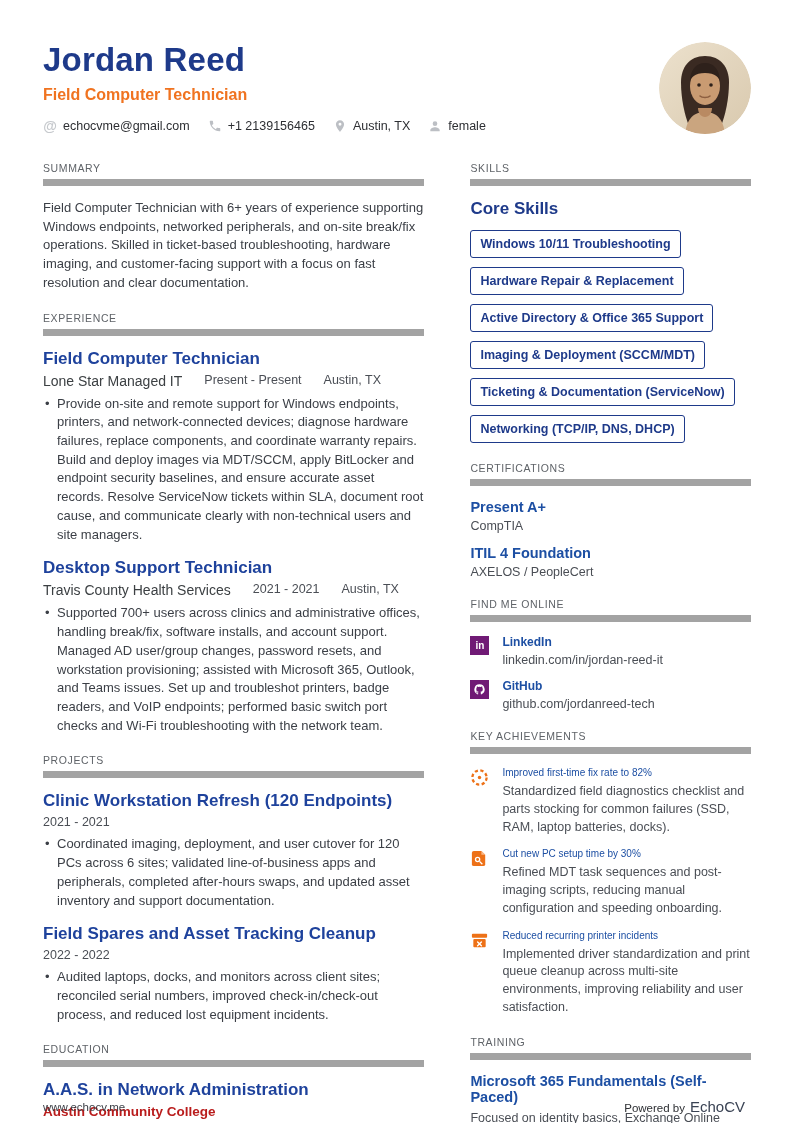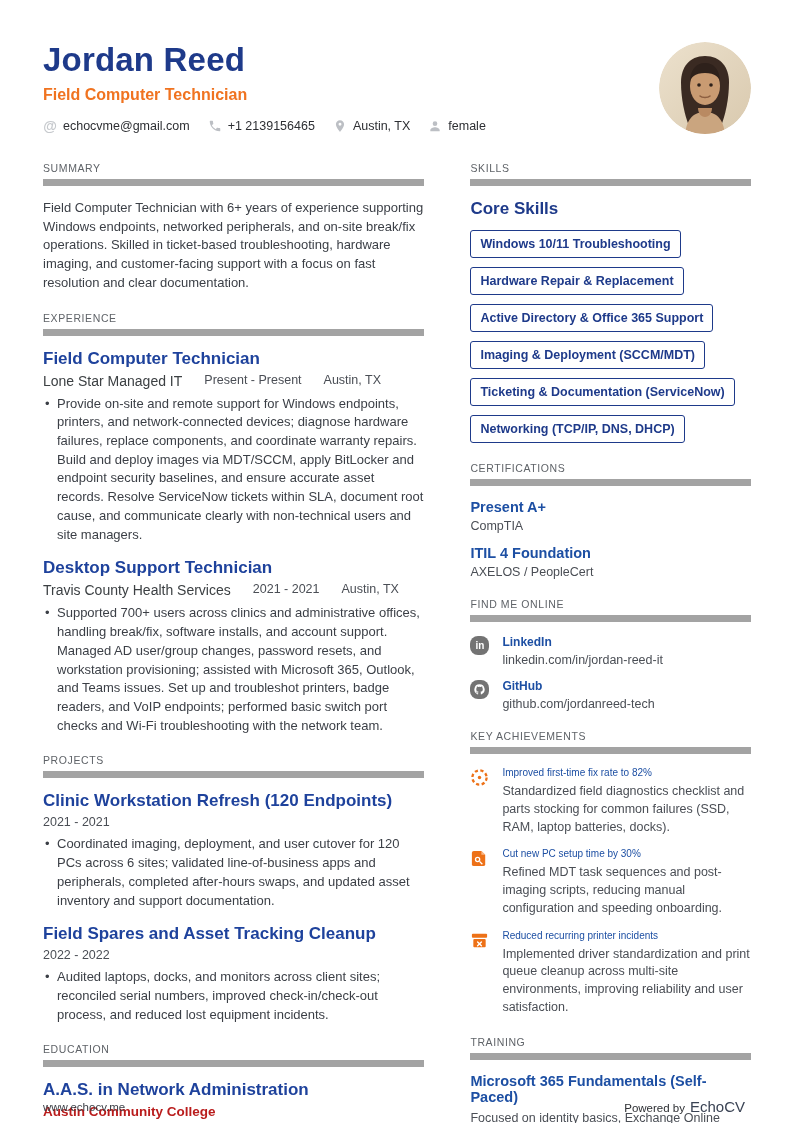--- a/index.html
+++ b/index.html
@@ -57,21 +57,21 @@
   .pill {
     display: table; border: 1.5px solid #1e3a8a; border-radius: 3px;
     padding: 6px 9px; margin-bottom: 9px;
     font-size: 12.5px; font-weight: bold; color: #1e3a8a; white-space: nowrap;
   }
   .cert-name { font-size: 14.5px; font-weight: bold; color: #1d4fa3; margin-bottom: 4px; }
   .cert-issuer { font-size: 12.5px; color: #4a4e55; margin-bottom: 12px; }
 
   .link-row { display: flex; gap: 13px; margin-bottom: 12px; }
   .link-icon {
-    width: 19px; height: 19px; border-radius: 8px; background: #737373;
+    width: 19px; height: 19px; border-radius: 0; background: #701a75;
     display: flex; align-items: center; justify-content: center; flex-shrink: 0;
     color: #ffffff; font-size: 10px; font-weight: bold; margin-top: 1px;
   }
   .link-name { font-size: 12px; font-weight: bold; color: #1d4fa3; margin-bottom: 4px; }
   .link-url { font-size: 12.5px; color: #4a4e55; }
 
   .ach-row { display: flex; gap: 13px; margin-bottom: 12px; }
   .ach-icon { width: 19px; height: 19px; flex-shrink: 0; margin-top: 1px; }
   .ach-icon svg { width: 19px; height: 19px; }
   .ach-title { font-size: 10px; font-weight: normal; color: #1d4fa3; margin-bottom: 5px; }

